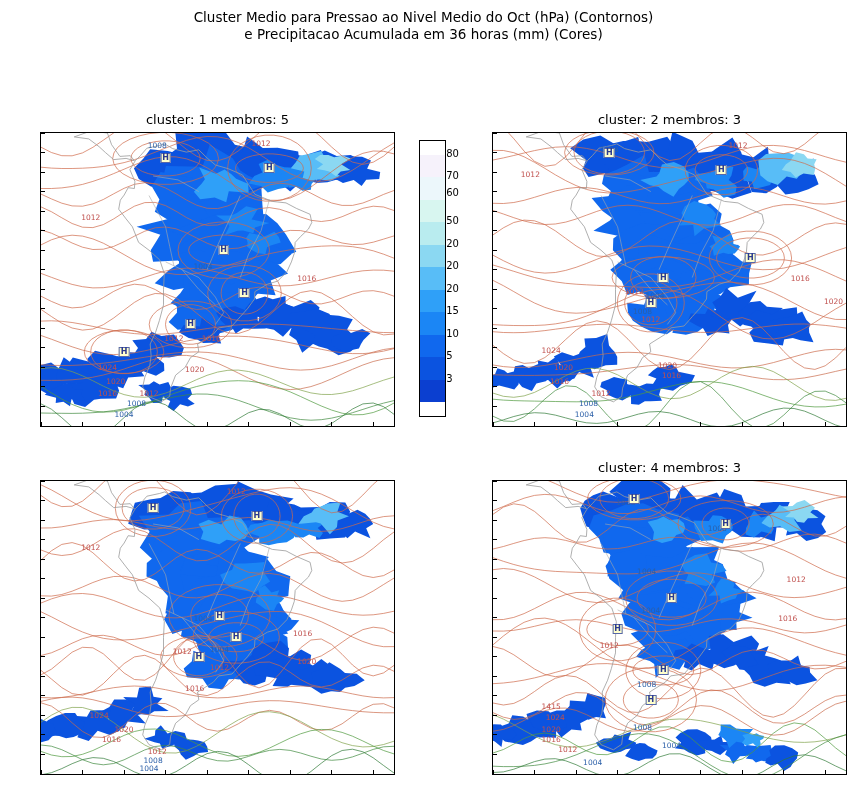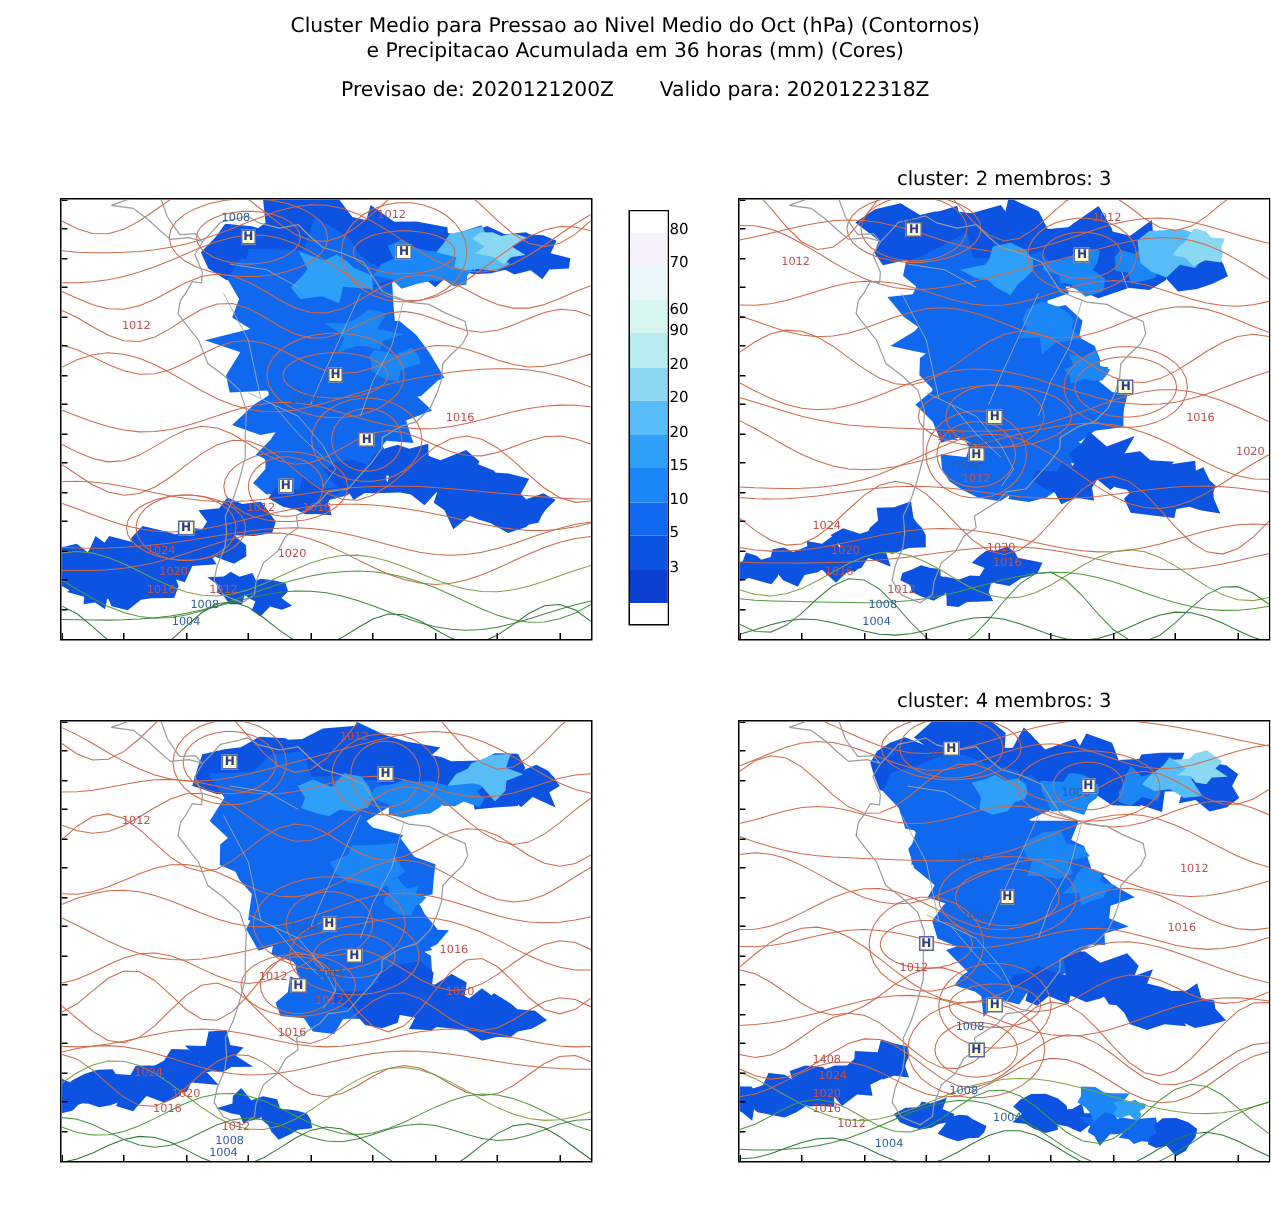--- a/index.html
+++ b/index.html
@@ -108,32 +108,26 @@
     transform:translate(-50%,-50%);
     line-height:1;
   }
 </style>
 </head>
 <body>
 
 <div class="hdr">
   <div class="title-sub1">Cluster Medio para Pressao ao Nivel Medio do Oct (hPa) (Contornos)</div>
   <div class="title-sub2">e Precipitacao Acumulada em 36 horas (mm) (Cores)</div>
-  <div class="runline">
-    <span>Previsao de:</span>
-    <span>2020121200Z</span>
-    <span class="gap"></span>
-    <span>Valido para:</span>
-    <span>2020122318Z</span>
-  </div>
 </div>
 
 <div class="panels">
 
   <div class="panel" style="left:40px;top:22px;width:355px;height:310px;">
+    <div class="panel-title">cluster:  1   membros:  5</div>
     <div class="mapbox" id="map1" style="left:0;top:0;width:353px;height:293px;">
         <svg width="353" height="293" viewBox="0 0 353 293" style="position: absolute; left: 0px; top: 0px;">
           <defs>
             <clipPath id="clipmap1">
               <rect x="0" y="0" width="353" height="293"></rect>
             </clipPath>
           </defs>
           <g clip-path="url(#clipmap1)">
             <path d="M161.1,35.2 L150.9,40.7 L149.7,48.6 L138.3,50.4 L125.2,56.6 L109.9,53.6 L97.8,46.0 L92.9,35.2 L102.2,25.7 L109.2,16.2 L126.8,17.9 L138.0,20.8 L162.8,11.2 L162.3,26.1 Z" fill="#0b53e0" stroke="none"></path>
             <path d="M225.0,27.3 L197.7,34.5 L203.5,50.7 L188.8,67.7 L160.1,67.4 L151.4,45.8 L129.3,41.2 L120.1,27.3 L136.0,15.5 L133.8,-5.3 L164.7,0.0 L184.5,-0.8 L193.9,11.7 L212.0,15.8 Z" fill="#0b53e0" stroke="none"></path>
@@ -723,21 +717,21 @@
           </g>
         </svg>
         <div class="contour-label blue" style="left: 132.894px; top: 21.4867px;">1008</div>
         <div class="contour-label blue" style="left: 224.259px; top: 46.88px;">1008</div>
         <div class="contour-label blue" style="left: 153.659px; top: 89.8533px;">1004</div>
         <div class="contour-label" style="left: 303.165px; top: 97.6667px;">1012</div>
         <div class="contour-label blue" style="left: 157.812px; top: 128.92px;">1004</div>
         <div class="contour-label" style="left: 294.859px; top: 136.733px;">1016</div>
         <div class="contour-label" style="left: 116.282px; top: 164.08px;">1012</div>
         <div class="contour-label blue" style="left: 153.659px; top: 203.147px;">1008</div>
-        <div class="contour-label" style="left: 58.1412px; top: 224.633px;">1408</div>
+        <div class="contour-label" style="left: 58.1412px; top: 224.633px;">1415</div>
         <div class="contour-label" style="left: 62.2941px; top: 236.353px;">1024</div>
         <div class="contour-label" style="left: 58.1412px; top: 248.073px;">1020</div>
         <div class="contour-label blue" style="left: 149.506px; top: 246.12px;">1008</div>
         <div class="contour-label" style="left: 58.1412px; top: 257.84px;">1016</div>
         <div class="contour-label blue" style="left: 178.576px; top: 263.7px;">1004</div>
         <div class="contour-label" style="left: 74.7529px; top: 267.607px;">1012</div>
         <div class="contour-label blue" style="left: 99.6706px; top: 281.28px;">1004</div>
         <div class="hl" style="left: 141.2px; top: 17.58px;">H</div>
         <div class="hl" style="left: 232.565px; top: 42.9733px;">H</div>
         <div class="hl" style="left: 178.576px; top: 117.2px;">H</div>
@@ -806,23 +800,23 @@
       <div class="cbar-lab" style="bottom: 77.3636px; top: auto; transform: none;">10</div>
       <div class="cbar-seg" style="bottom: 81.3636px; height: 22.4545px; background: rgb(27, 134, 245);"></div>
       <div class="cbar-lab" style="bottom: 99.8182px; top: auto; transform: none;">15</div>
       <div class="cbar-seg" style="bottom: 103.818px; height: 22.4545px; background: rgb(47, 160, 248);"></div>
       <div class="cbar-lab" style="bottom: 122.273px; top: auto; transform: none;">20</div>
       <div class="cbar-seg" style="bottom: 126.273px; height: 22.4545px; background: rgb(88, 189, 247);"></div>
       <div class="cbar-lab" style="bottom: 144.727px; top: auto; transform: none;">20</div>
       <div class="cbar-seg" style="bottom: 148.727px; height: 22.4545px; background: rgb(139, 216, 242);"></div>
       <div class="cbar-lab" style="bottom: 167.182px; top: auto; transform: none;">20</div>
       <div class="cbar-seg" style="bottom: 171.182px; height: 22.4545px; background: rgb(185, 236, 239);"></div>
-      <div class="cbar-lab" style="bottom: 189.636px; top: auto; transform: none;">90</div>
+      <div class="cbar-lab" style="bottom: 189.636px; top: auto; transform: none;">50</div>
       <div class="cbar-seg" style="bottom: 193.636px; height: 22.4545px; background: rgb(216, 246, 240);"></div>
-      <div class="cbar-lab" style="bottom: 204px; top: auto; transform: none;">60</div>
+      <div class="cbar-lab" style="bottom: 218px; top: auto; transform: none;">60</div>
       <div class="cbar-seg" style="bottom: 216.091px; height: 22.4545px; background: rgb(236, 247, 251);"></div>
       <div class="cbar-lab" style="bottom: 234.545px; top: auto; transform: none;">70</div>
       <div class="cbar-seg" style="bottom: 238.545px; height: 22.4545px; background: rgb(246, 242, 251);"></div>
       <div class="cbar-lab" style="bottom: 257px; top: auto; transform: none;">80</div>
       <div style="position: absolute; left: 0px; top: 0px; width: 100%; height: 14px; background: rgb(255, 255, 255);"></div>
       <div style="position: absolute; left: 0px; bottom: 0px; width: 100%; height: 14px; background: rgb(255, 255, 255);"></div>
     </div>
 
 </div>
 

